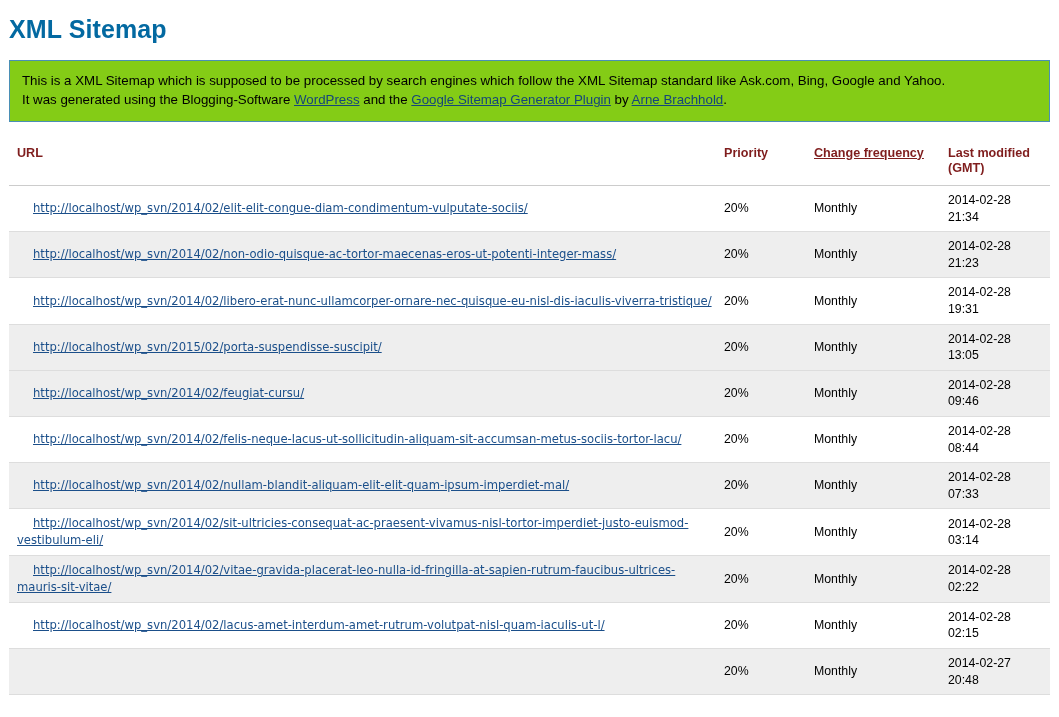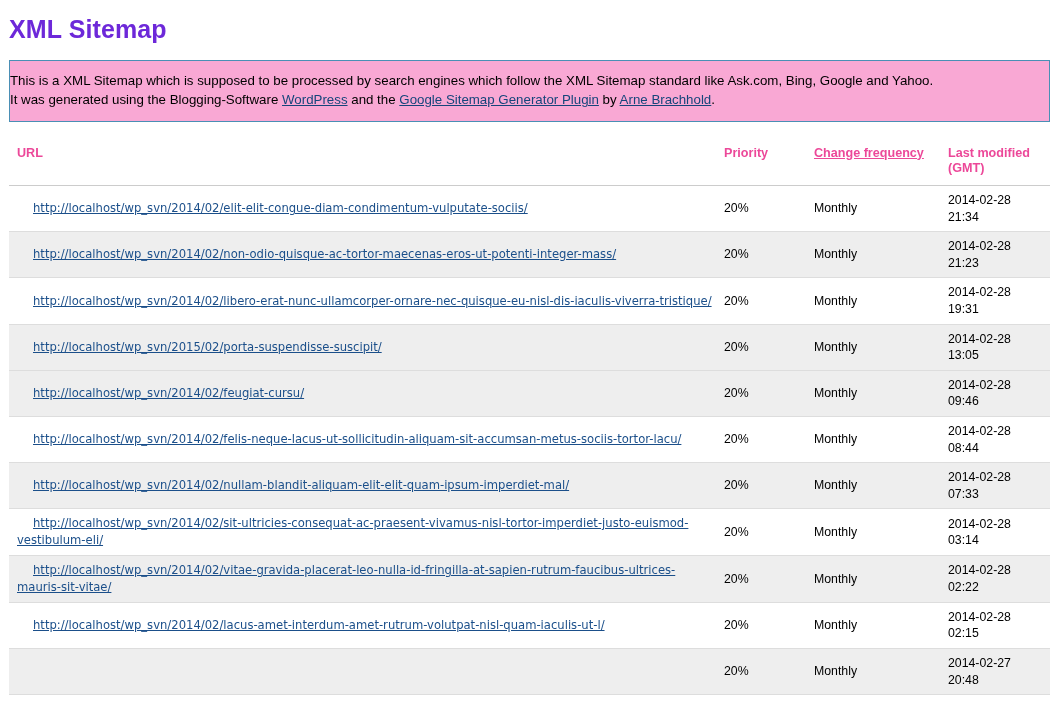--- a/index.html
+++ b/index.html
@@ -16,47 +16,47 @@
   }
   .page {
     padding: 10px 9px 0 9px;
     box-sizing: border-box;
   }
   h1.title {
     font-size: 25px;
     font-weight: bold;
     margin: 5px 0 16px 0;
     letter-spacing: 0.1px;
-    color: #6d28d9;
+    color: #0369a1;
   }
   .notice {
     border: 1px solid #4a8fb5;
-    background: #f9a8d4;
-    padding: 10px 12px 11px 0;
+    background: #84cc16;
+    padding: 10px 12px 11px 12px;
     font-size: 13.3px;
     line-height: 1.45;
     margin-bottom: 20px;
   }
   .notice a {
     color: #15457b;
     text-decoration: underline;
   }
   table.sitemap {
     width: 100%;
     border-collapse: collapse;
     font-size: 12.5px;
   }
   table.sitemap thead th {
     text-align: left;
     font-weight: bold;
     font-size: 12.6px;
     padding: 4px 6px 8px 6px;
     vertical-align: top;
     border-bottom: 1px solid #cccccc;
-    color: #ec4899;
+    color: #7f1d1d;
     line-height: 1.25;
   }
   table.sitemap thead th.col-url { width: 695px; padding-left: 8px; }
   table.sitemap thead th.col-priority { width: 78px; margin-left: 32px; }
   table.sitemap thead th.col-freq { width: 122px; text-decoration: underline; }
   table.sitemap thead th.col-mod { width: auto; }
   table.sitemap tbody td {
     padding: 6px 6px 6px 6px;
     vertical-align: middle;
     border-bottom: 1px solid #dddddd;

